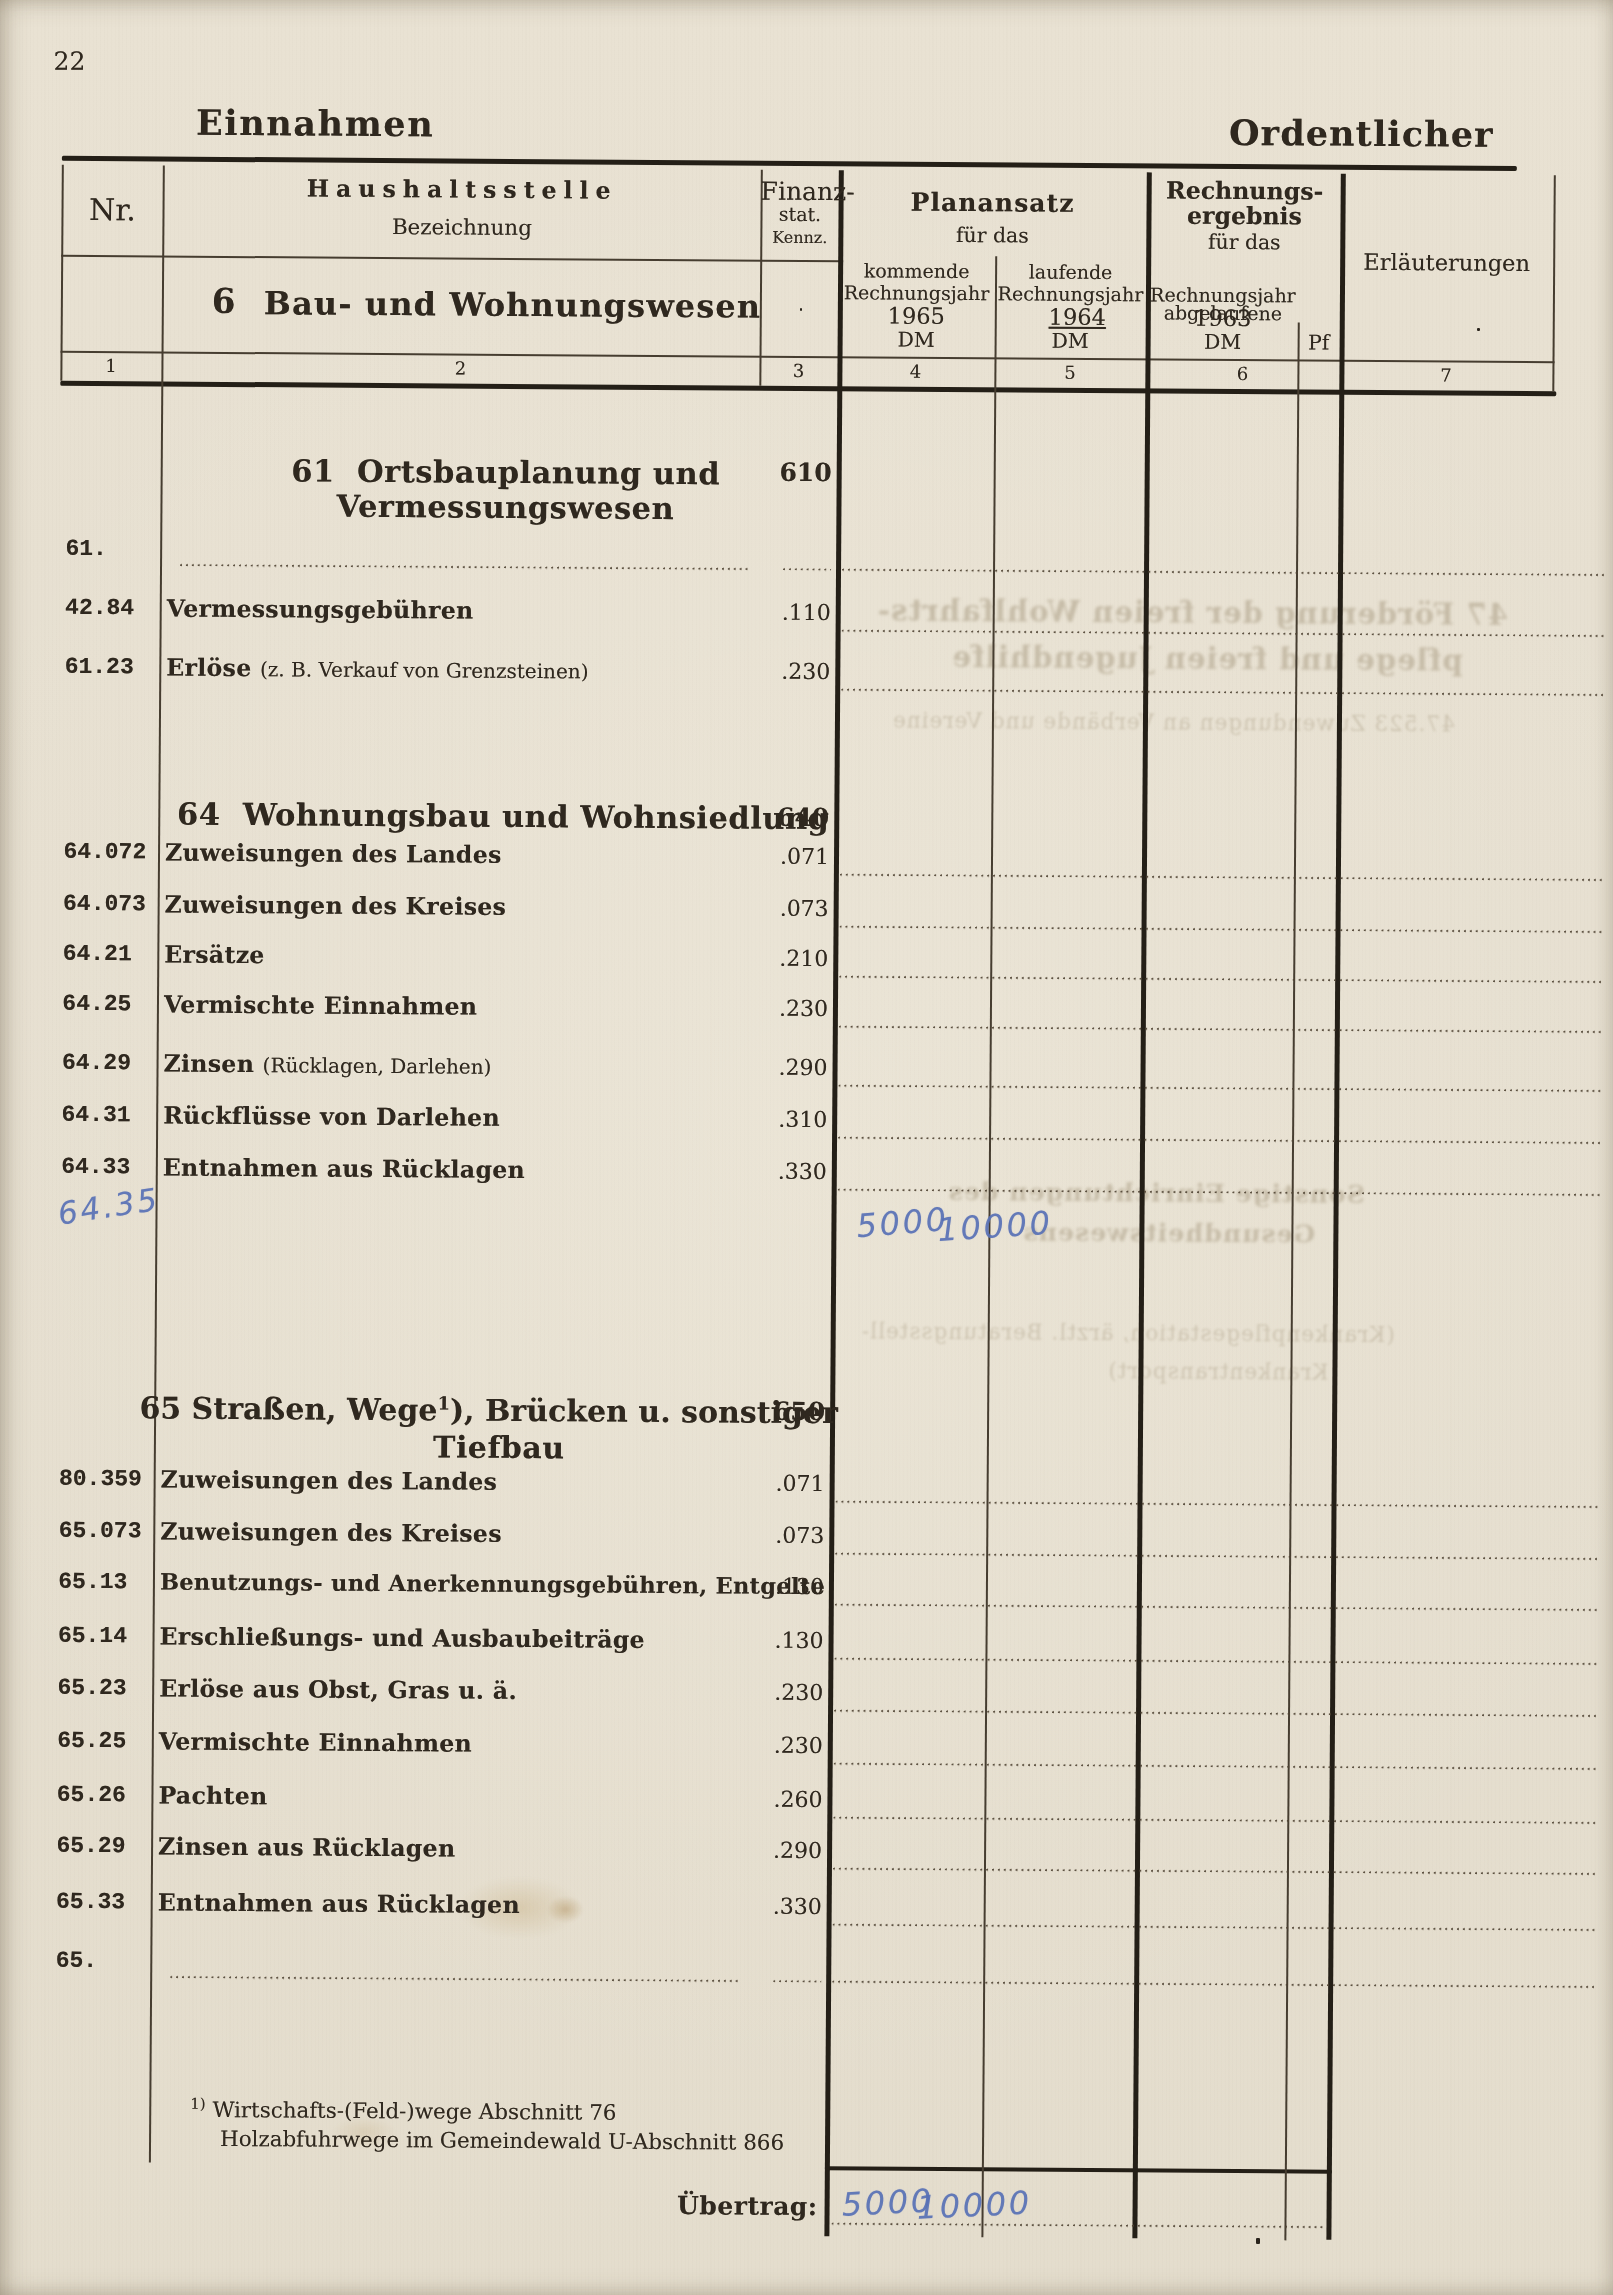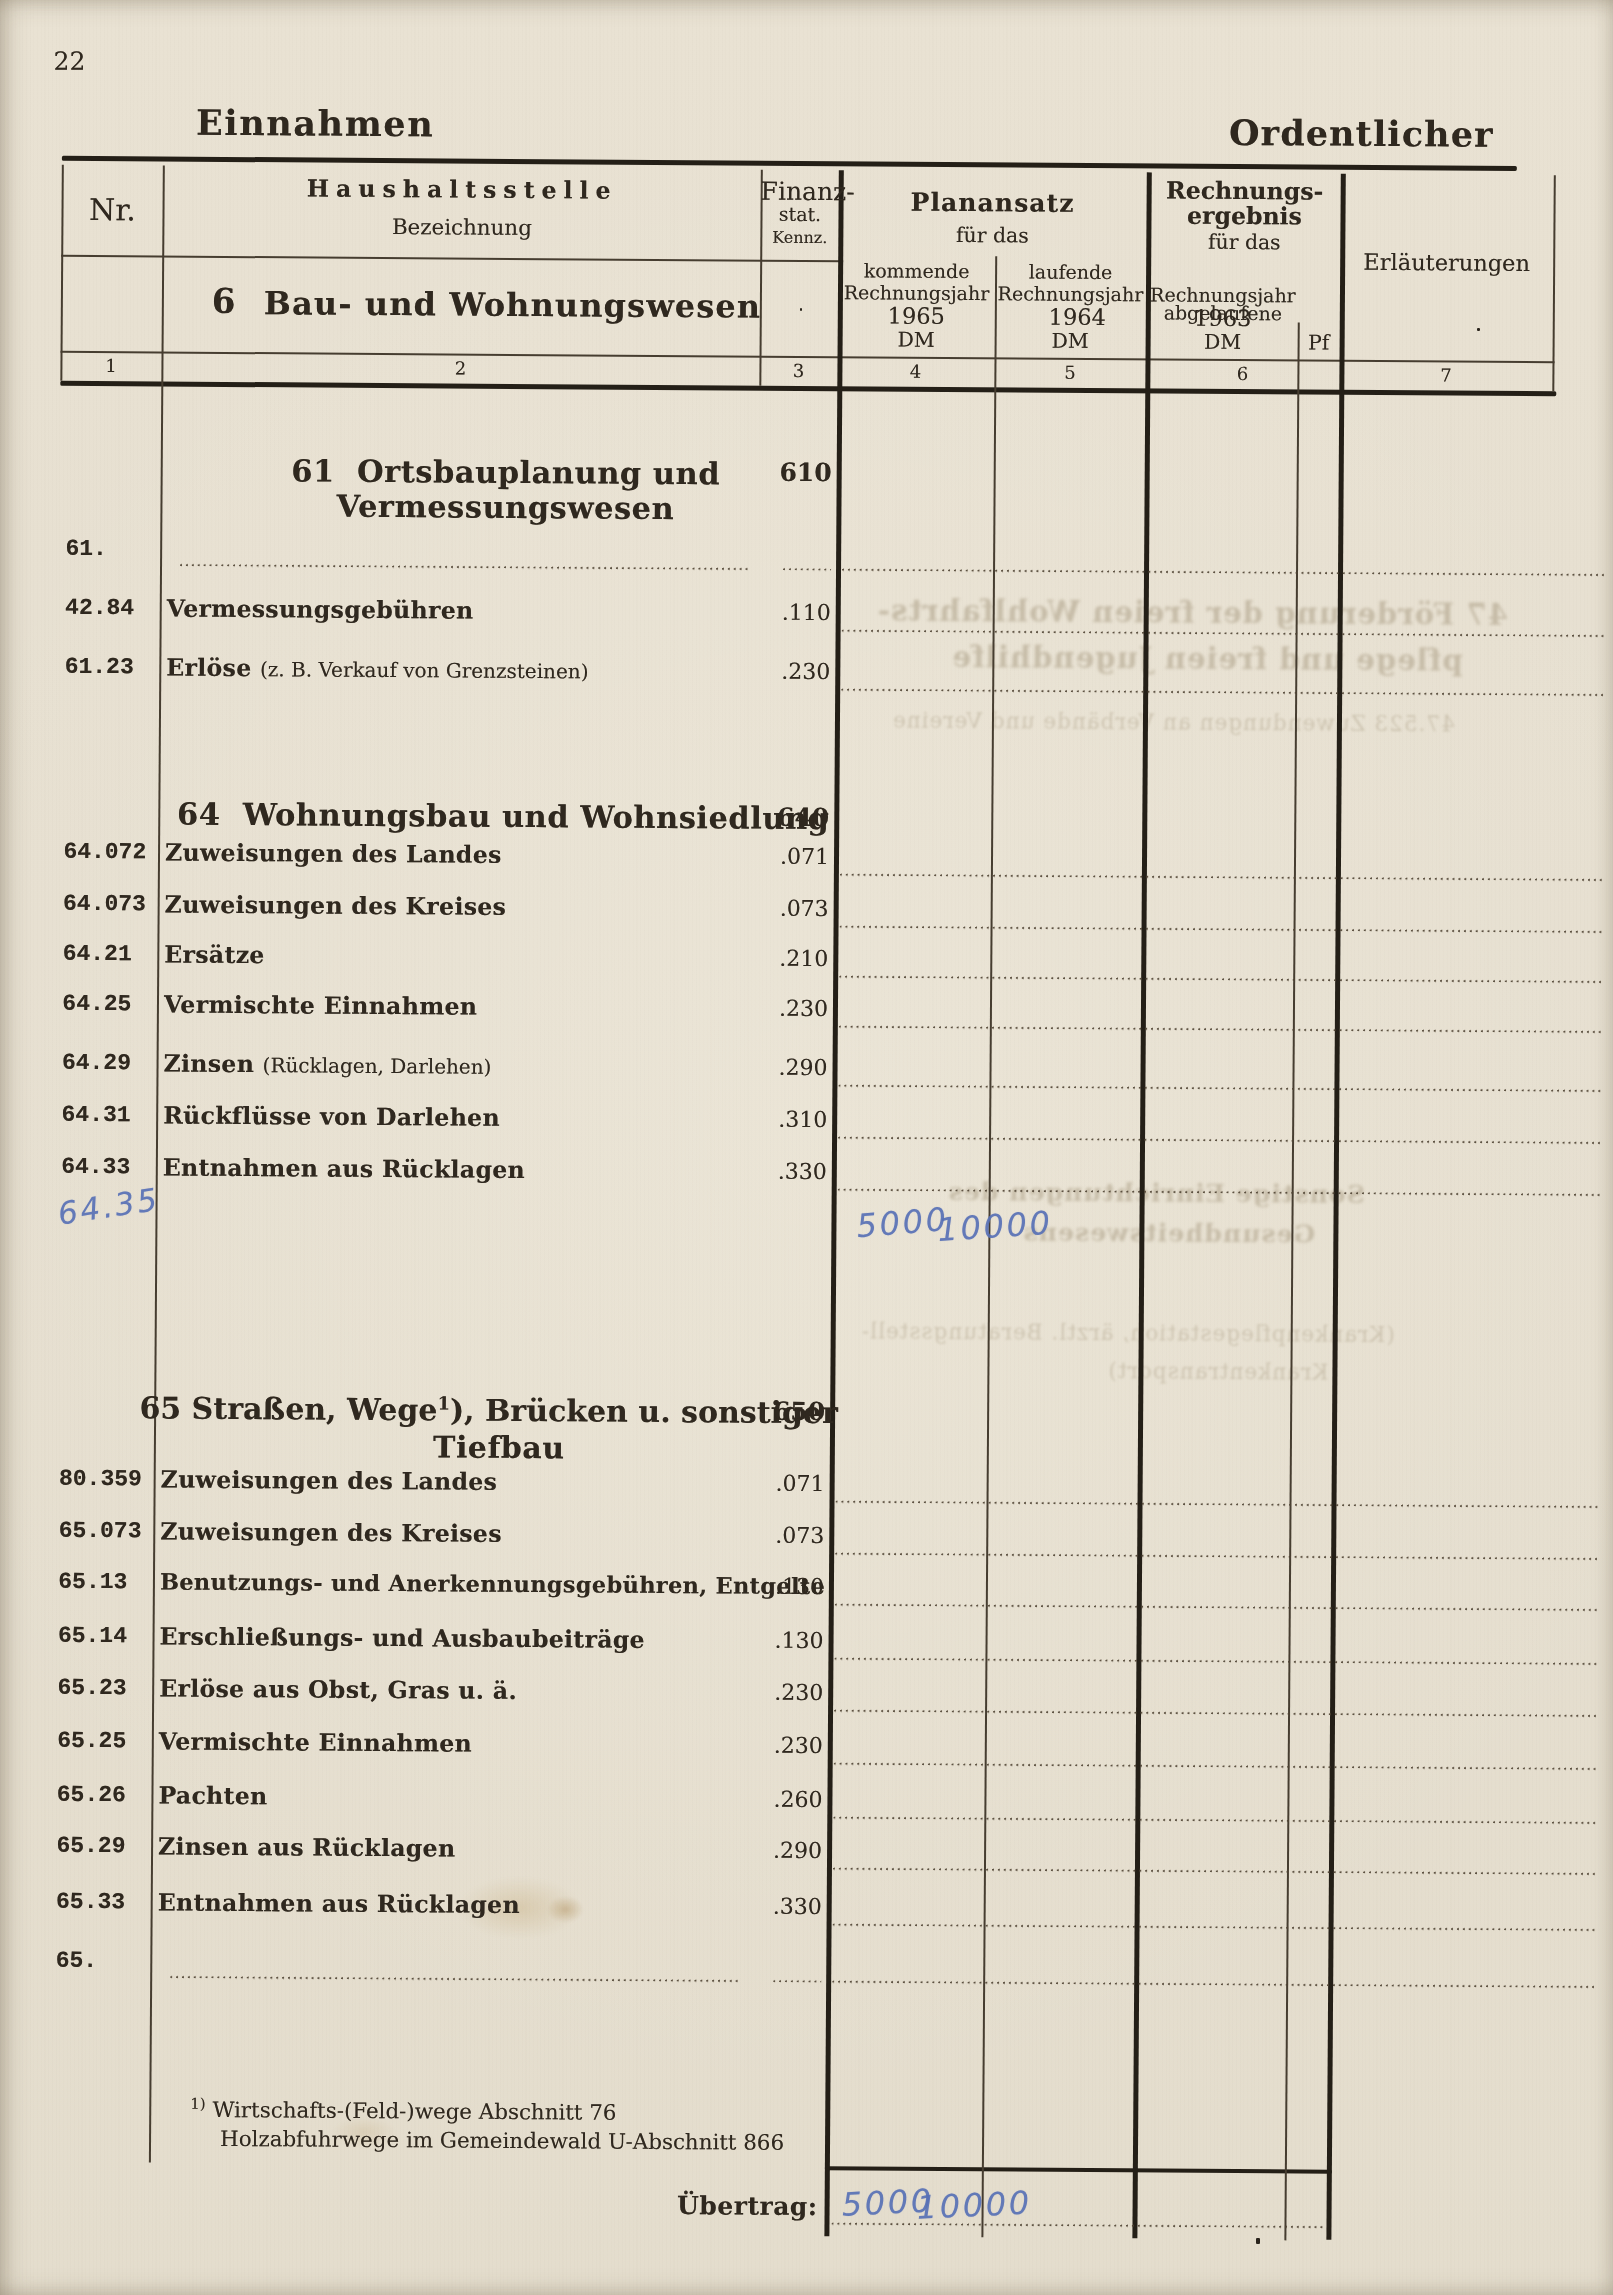--- a/index.html
+++ b/index.html
@@ -99,21 +99,21 @@
     <div class="t ctr b" style="left:1141px;top:201px;width:194px;font-size:23.6px;">ergebnis</div>
     <div class="t ctr" style="left:1141px;top:229px;width:194px;font-size:20.4px;">für das</div>
 
     <div class="t ctr" style="left:833px;top:261px;width:155px;font-size:19px;">kommende</div>
     <div class="t ctr" style="left:833px;top:283px;width:155px;font-size:19px;">Rechnungsjahr</div>
     <div class="t ctr" style="left:833px;top:304px;width:155px;font-size:22.5px;">1965</div>
     <div class="t ctr" style="left:833px;top:329px;width:155px;font-size:20.4px;">DM</div>
 
     <div class="t ctr" style="left:989px;top:261px;width:151px;font-size:19px;">laufende</div>
     <div class="t ctr" style="left:989px;top:283px;width:151px;font-size:19px;">Rechnungsjahr</div>
-    <div class="t ctr" style="left:989px;top:304px;width:165px;font-size:22.5px;">1964</div>
+    <div class="t ctr" style="left:989px;top:304px;width:165px;font-size:22.5px;text-decoration:underline;">1964</div>
     <div class="t ctr" style="left:989px;top:329px;width:151px;font-size:20.4px;">DM</div>
 
     <div class="t ctr" style="left:1141px;top:261px;width:152px;font-size:19px;margin-top:40px;">abgelaufene</div>
     <div class="t ctr" style="left:1141px;top:283px;width:152px;font-size:19px;">Rechnungsjahr</div>
     <div class="t ctr" style="left:1141px;top:304px;width:152px;font-size:22.5px;">1963</div>
     <div class="t ctr" style="left:1141px;top:329px;width:152px;font-size:20.4px;">DM</div>
     <div class="t ctr" style="left:1292px;top:329px;width:42px;font-size:20.4px;">Pf</div>
 
     <div class="t ctr" style="left:1334px;top:247px;width:213px;font-size:22.5px;">Erläuterungen</div>
 

